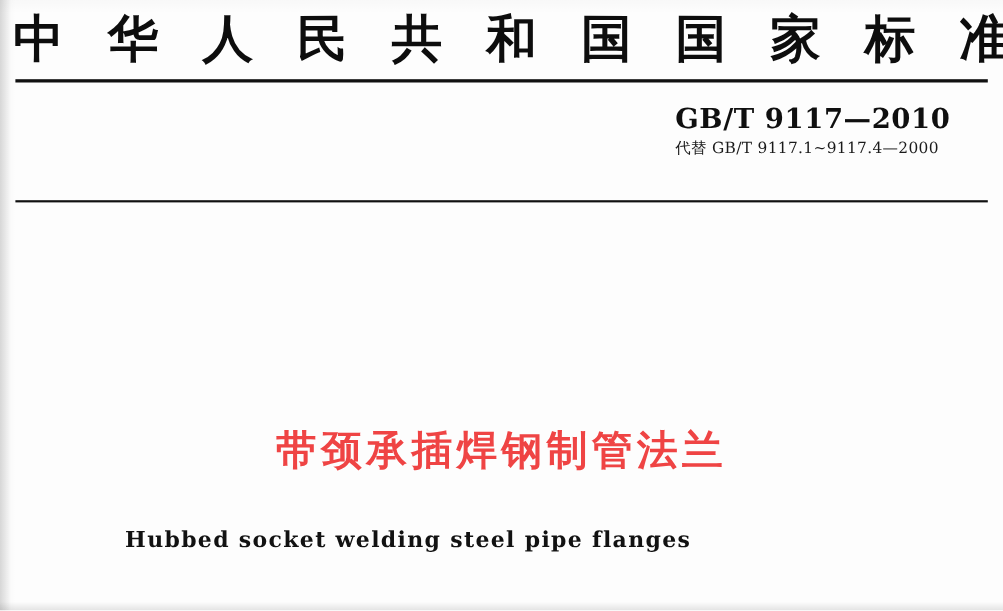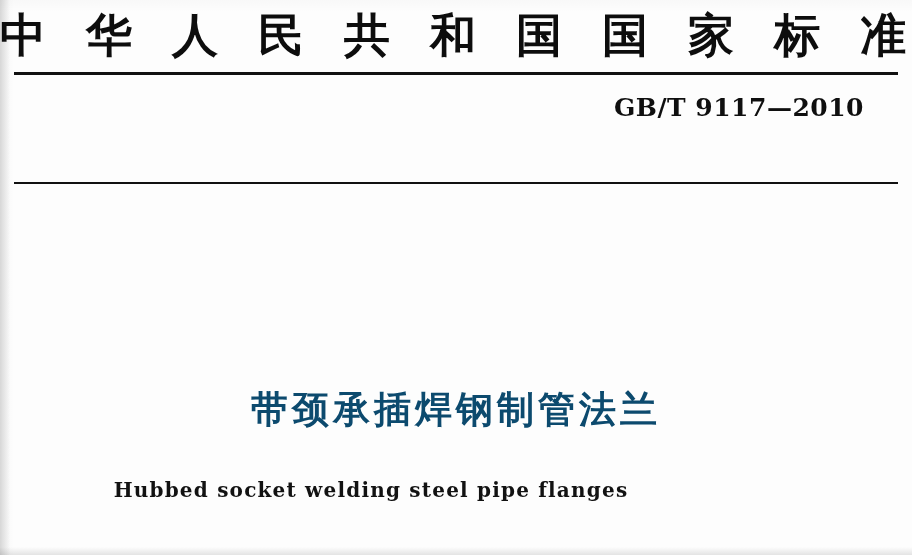--- a/index.html
+++ b/index.html
@@ -43,20 +43,21 @@
     text-align: center;
   }
   .banner-text {
     font-family: "DejaVu Serif", serif;
     font-weight: bold;
     font-size: 46px;
     letter-spacing: 12px;
     line-height: 1.18;
     color: #0d0d0d;
     white-space: nowrap;
+    padding-left: 12px;
   }
 
   .rule {
     position: absolute;
     left: 14px;
     width: 884px;
     background: #111;
   }
   .rule-top {
     top: 72px;
@@ -95,21 +96,21 @@
   .title-cn {
     position: absolute;
     top: 385px;
     left: 0;
     width: 912px;
     text-align: center;
     font-family: "DejaVu Sans", sans-serif;
     font-weight: bold;
     font-size: 37px;
     letter-spacing: 4px;
-    color: #0c4a6e;
+    color: #ef4444;
     white-space: nowrap;
   }
   .title-en {
     position: absolute;
     top: 478px;
     left: 0;
     width: 742px;
     text-align: center;
     font-family: "DejaVu Serif", serif;
     font-weight: bold;
@@ -143,20 +144,21 @@
   <div class="edge-left"></div>
 
   <div class="banner">
     <div class="banner-text">中 华 人 民 共 和 国 国 家 标 准</div>
   </div>
 
   <div class="rule rule-top"></div>
 
   <div class="std-number-block">
     <div class="std-number">GB/T 9117—2010</div>
+    <div class="std-replaces">代替 GB/T 9117.1~9117.4—2000</div>
   </div>
 
   <div class="rule rule-bottom"></div>
 
   <div class="title-cn">带颈承插焊钢制管法兰</div>
 
   <div class="title-en">Hubbed socket welding steel pipe flanges</div>
 
   <div class="edge-bottom"></div>
 </div>

